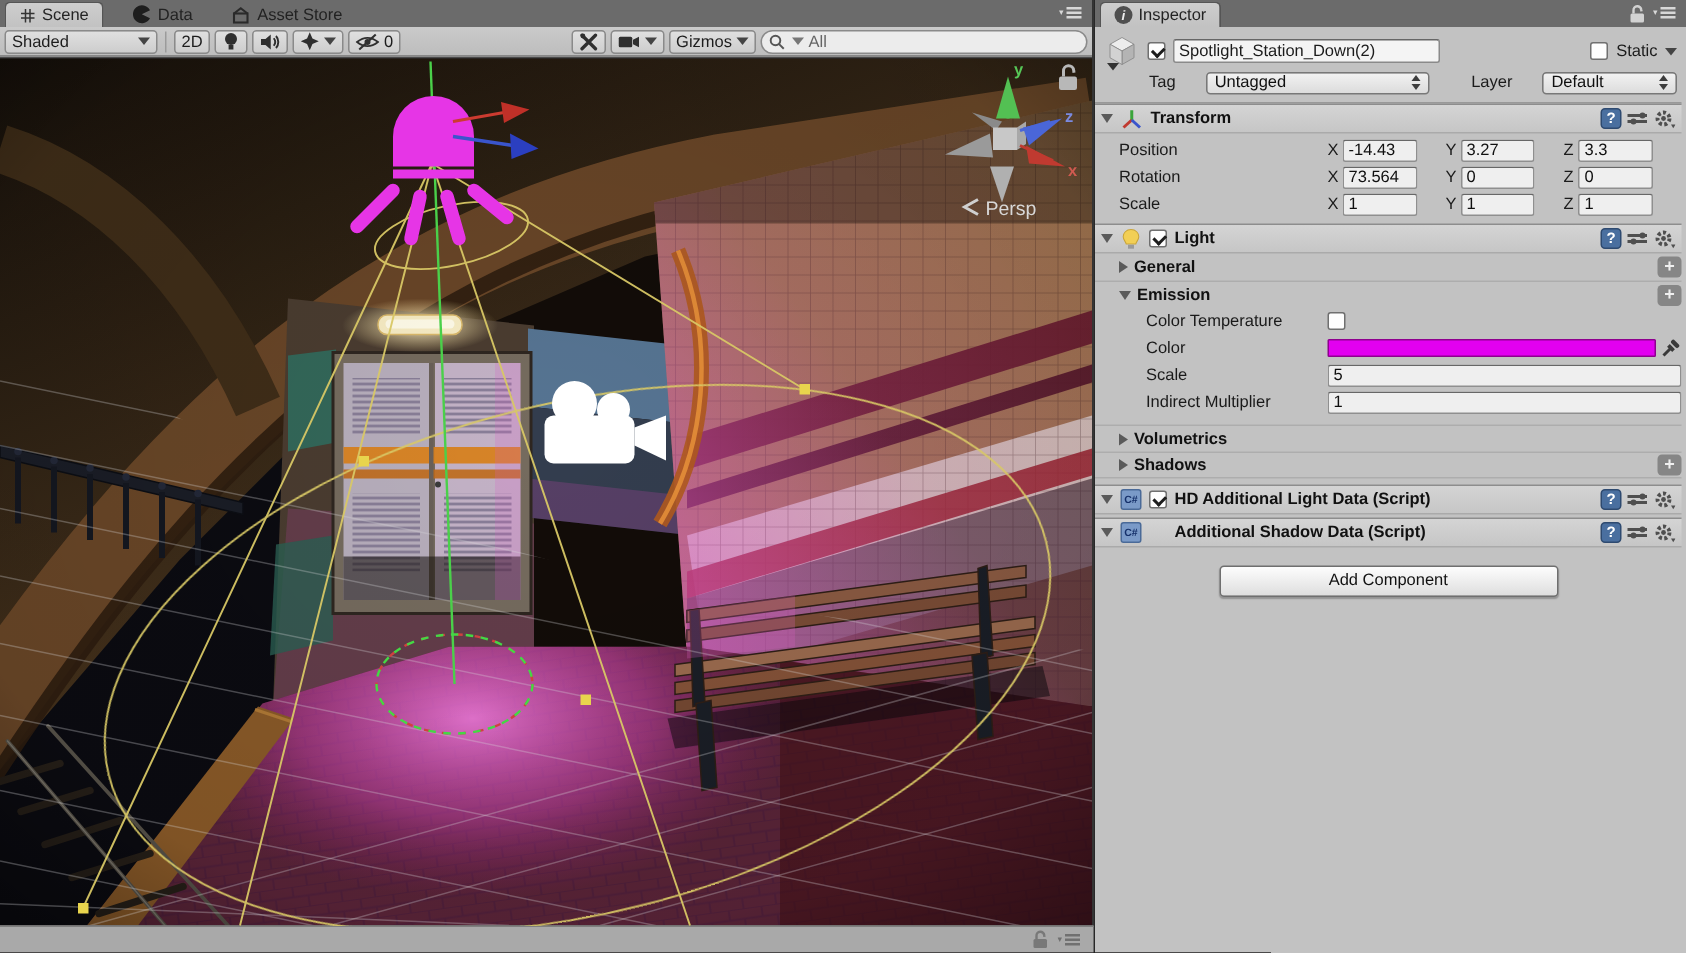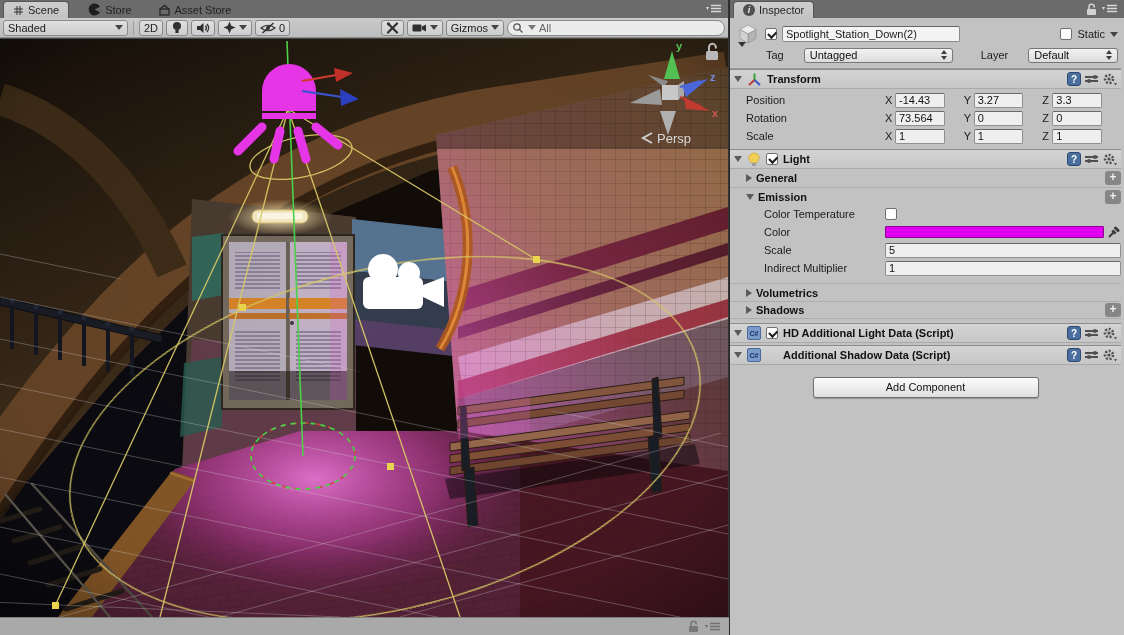--- a/index.html
+++ b/index.html
@@ -83,39 +83,39 @@
       <div class="tab active">
         <svg width="11" height="11">
             <path d="M1,4H10M1,7H10M4,1V10M7,1V10" stroke="#333" stroke-width="1" fill="none"></path>
           </svg>
         <span>Scene</span>
       </div>
       <div class="tab ghost" style="margin-left:10px">
         <svg width="13" height="13">
             <path d="M6.5,6.5 L12,3.8 A6,6 0 1 0 12,9.2 Z" fill="#1e1e1e"></path>
           </svg>
-        <span>Store</span>
+        <span>Data</span>
       </div>
       <div class="tab ghost" style="margin-left:8px">
         <svg width="13" height="12">
             <rect x="2" y="5" width="9" height="6" fill="none" stroke="#2a2a2a" stroke-width="1.4"></rect>
             <path d="M2,5 L6.5,1.5 L11,5" fill="none" stroke="#2a2a2a" stroke-width="1.4"></path>
           </svg>
         <span>Asset Store</span>
       </div>
       <div class="panelmenu">
         <svg width="16" height="10">
             <path d="M0,3 l3,0 l-1.5,3 z" fill="#d8d8d8"></path>
             <path d="M5,1.5H15M5,4.5H15M5,7.5H15" stroke="#d8d8d8" stroke-width="1.6"></path>
           </svg>
       </div>
     </div>
 
     <div class="s-toolbar">
-      <div class="tbtn" style="width:125px">
+      <div class="tbtn" style="width:102px">
         <span>Shaded</span>
         <span class="caret" style="margin-left:auto"></span>
       </div>
       <div class="tsep"></div>
       <div class="tbtn">
         <span>2D</span>
       </div>
       <div class="tbtn">
         <svg width="12" height="13">
             <circle cx="6" cy="5" r="4" fill="#2f2f2f"></circle>

